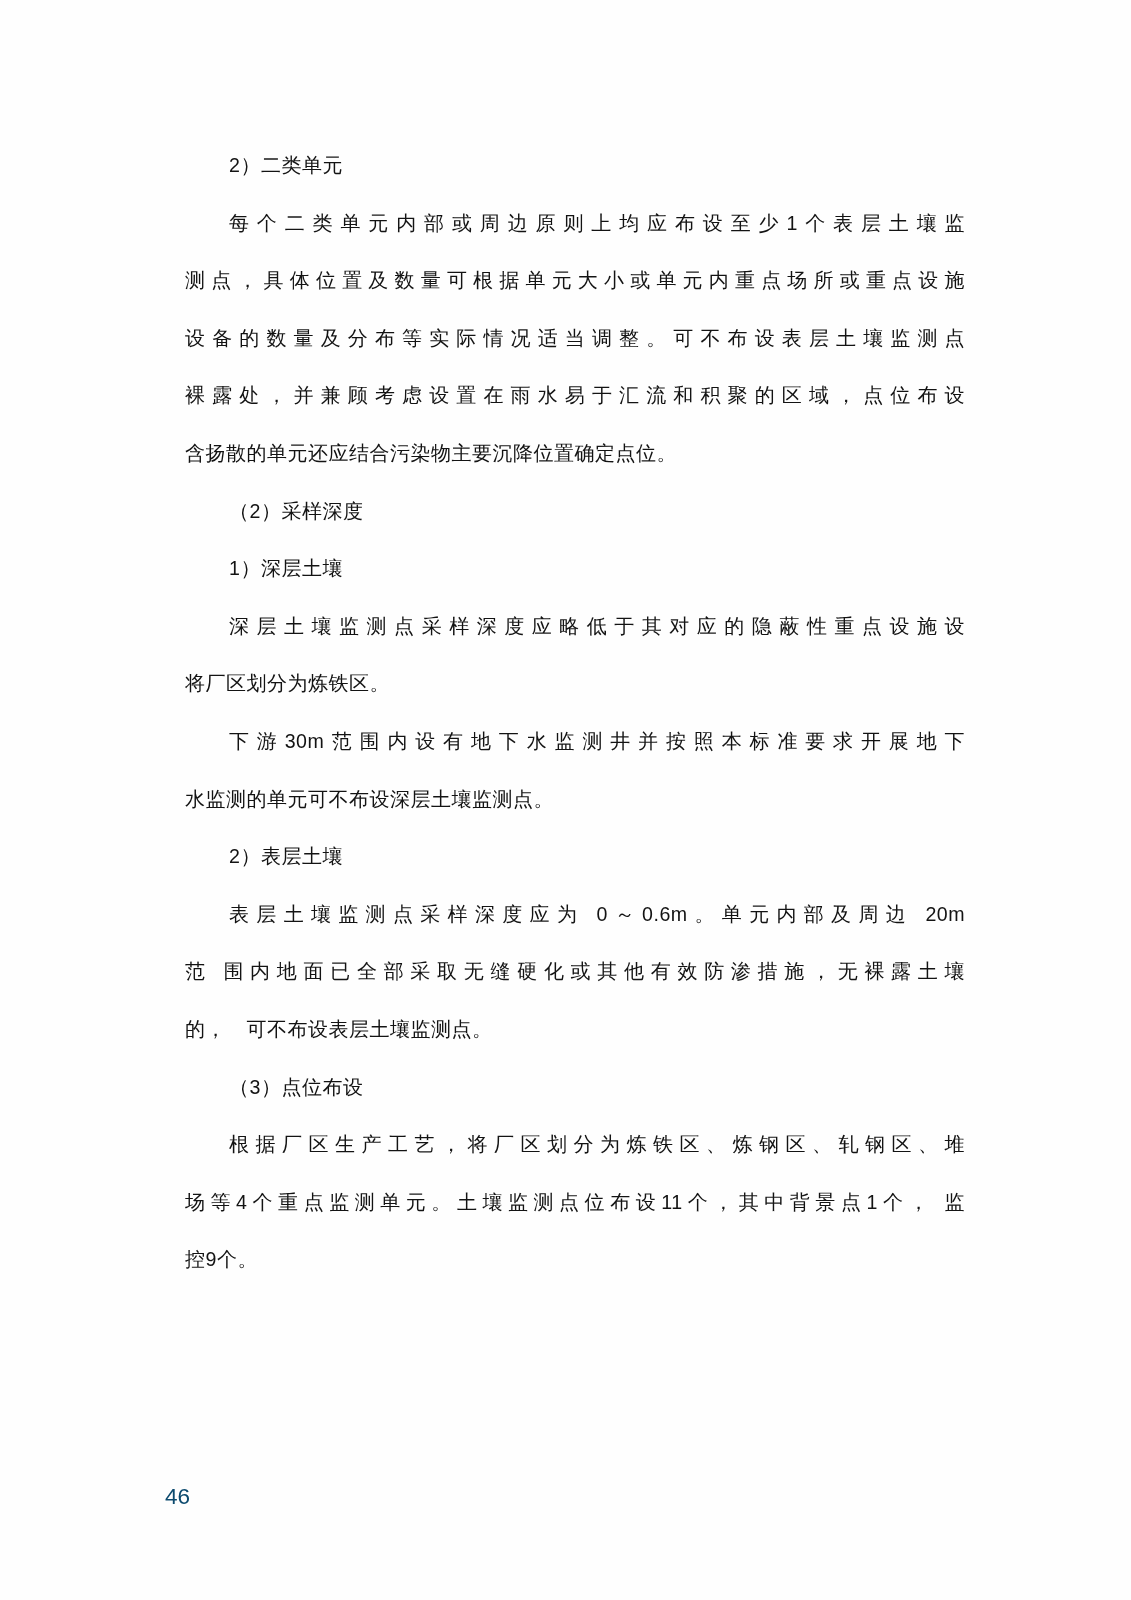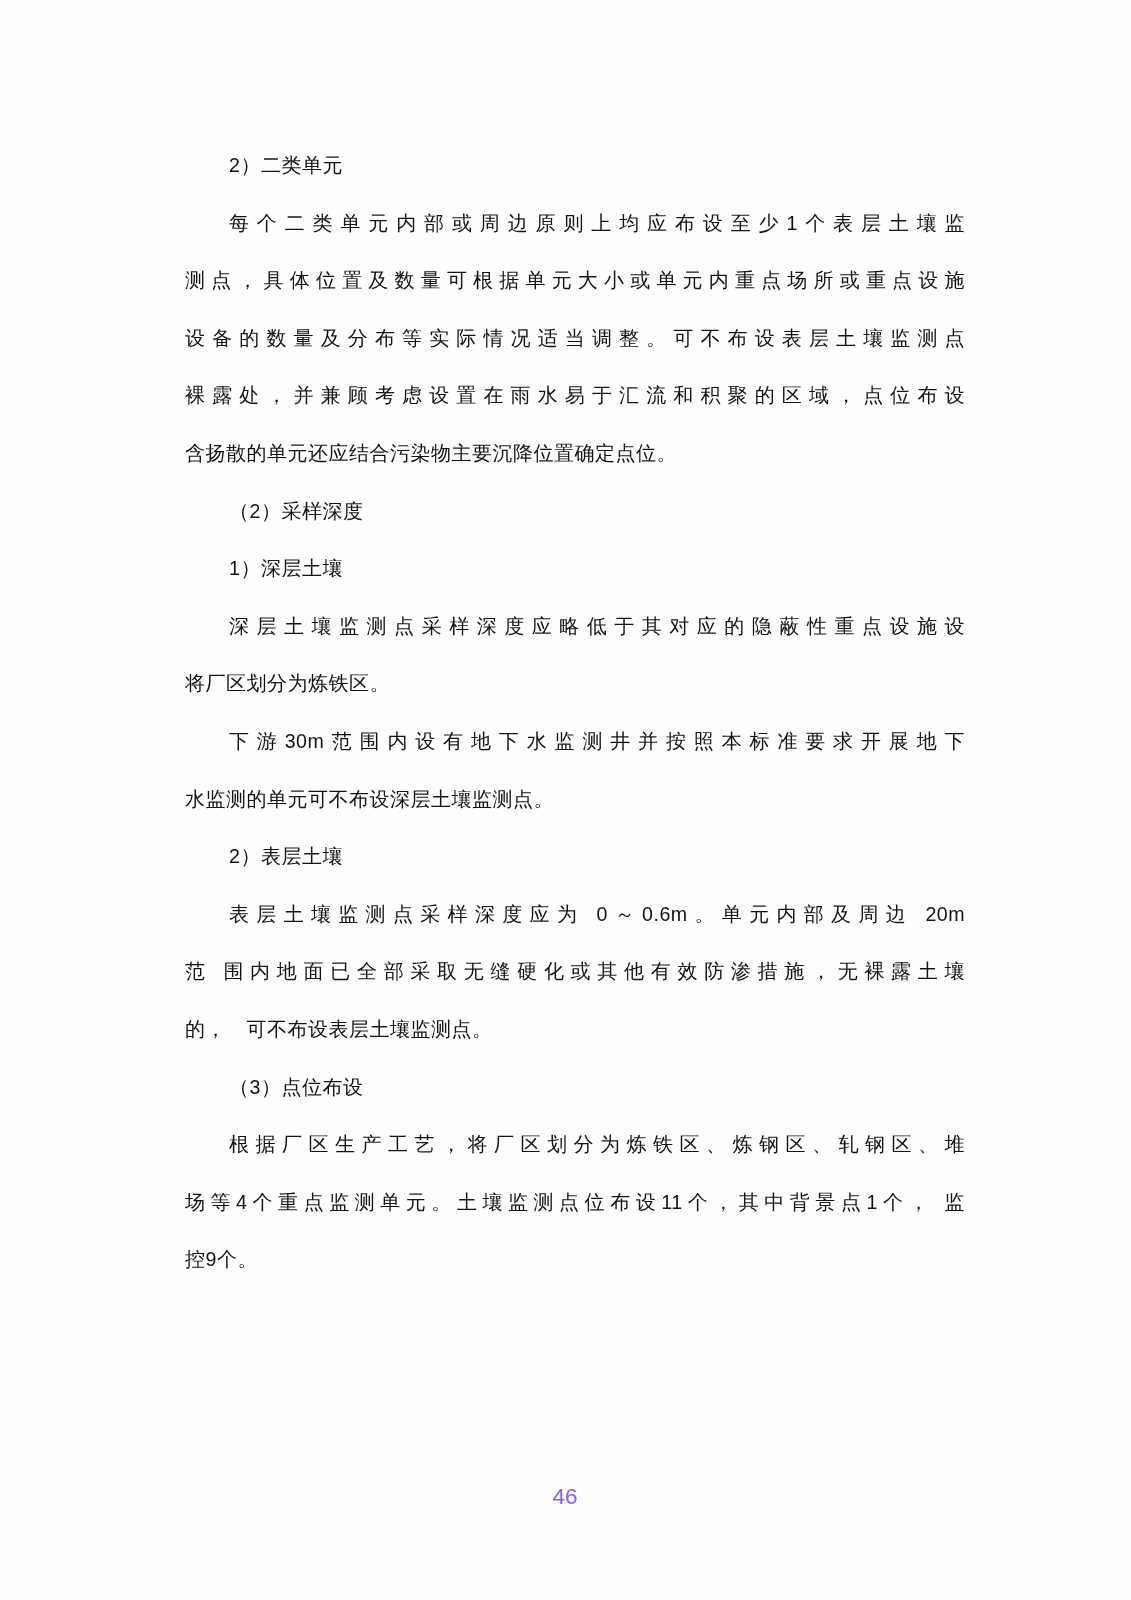--- a/index.html
+++ b/index.html
@@ -42,25 +42,25 @@
   }
   .latin {
     font-family: "Liberation Sans", "DejaVu Sans", sans-serif;
     font-size: 0.98em;
   }
   .page-number {
     position: absolute;
     left: 165px;
     width: 800px;
     top: 1482px;
-    text-align: center;
+    text-align: left;
     font-size: 23px;
     line-height: 28px;
     font-family: "Liberation Sans", "DejaVu Sans", sans-serif;
-    color: #8b5cf6;
+    color: #0c4a6e;
   }
 </style>
 </head>
 <body>
 
 <div class="page">
   <div class="content">
     <div class="line indent short"><span class="latin">2</span>）二类单元</div>
     <div class="line indent">每个二类单元内部或周边原则上均应布设至少<span class="latin">1</span>个表层土壤监</div>
     <div class="line">测点，具体位置及数量可根据单元大小或单元内重点场所或重点设施</div>

